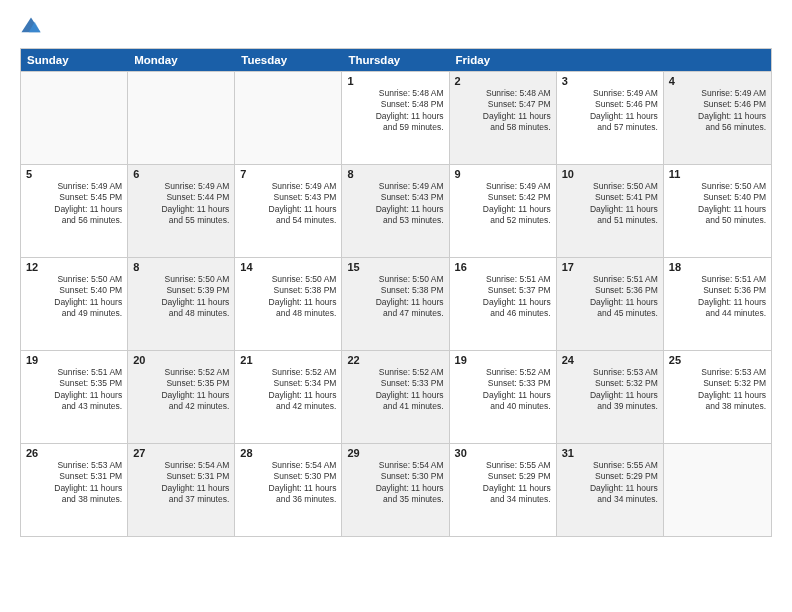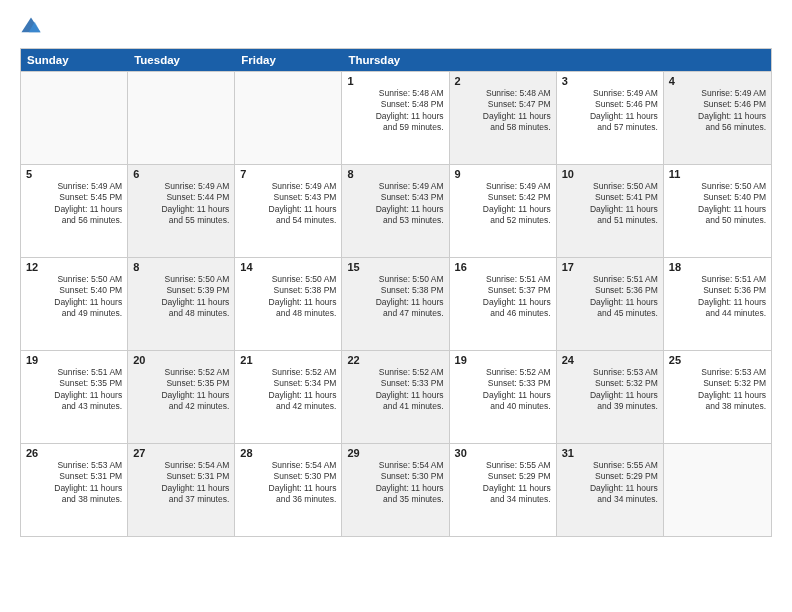--- a/index.html
+++ b/index.html
@@ -137,23 +137,24 @@
     </div>
     <div class="title-section">
       <div class="month-title"></div>
       <div class="subtitle"></div>
     </div>
   </div>
 
   <div class="calendar">
     <div class="cal-header" id="cal-header">
         <div class="cal-header-cell">Sunday</div>
+        <div class="cal-header-cell">Monday</div>
         <div class="cal-header-cell">Tuesday</div>
+        <div class="cal-header-cell">Thursday</div>
         <div class="cal-header-cell">Friday</div>
-        <div class="cal-header-cell">Thursday</div>
       </div>
     <div class="cal-body" id="cal-body">
         <div class="cal-row">
           <div class="cal-cell empty"></div>
           <div class="cal-cell empty"></div>
           <div class="cal-cell empty"></div>
           <div class="cal-cell">
             <span class="day-number">1</span>
             <div class="cell-text" style="white-space: pre-line;">Sunrise: 5:48 AM
 Sunset: 5:48 PM

